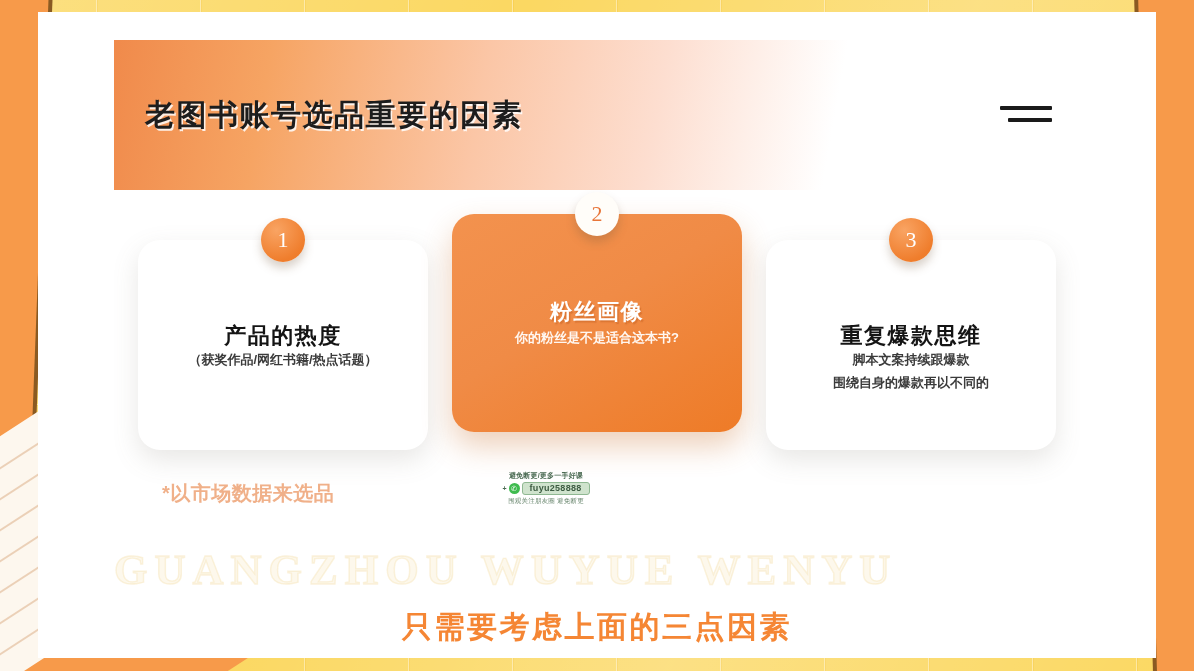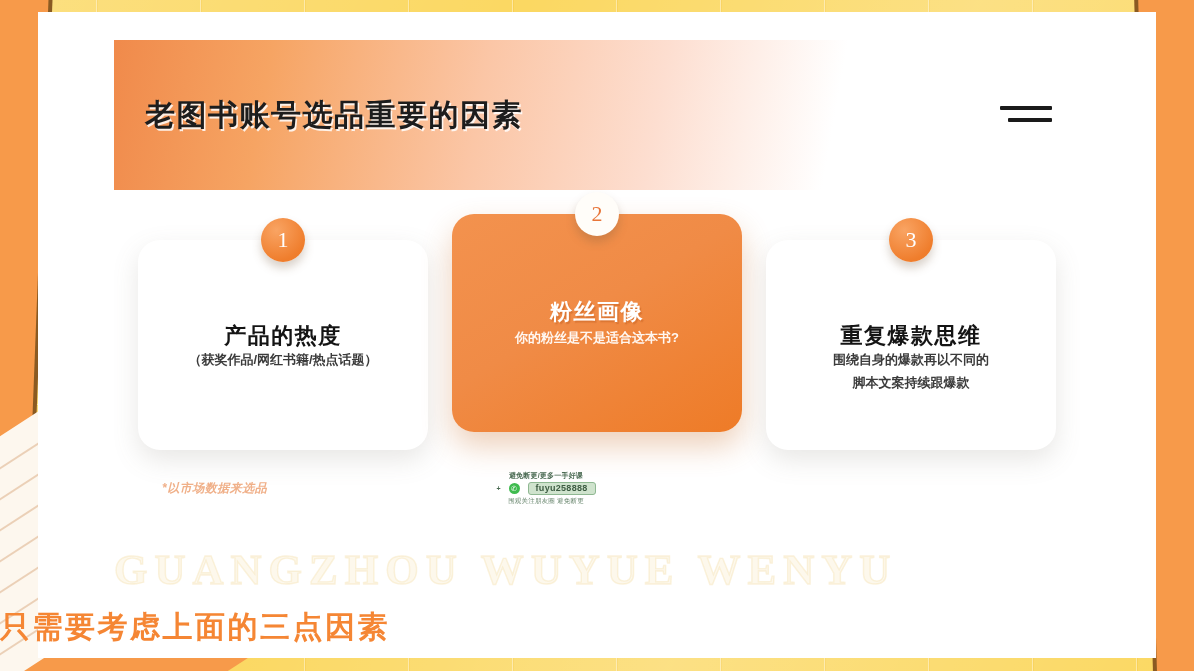--- a/index.html
+++ b/index.html
@@ -121,33 +121,33 @@
   .card-body{
     position:absolute;left:12px;right:12px;top:108px;
     font-size:13px;color:#3b3b3b;line-height:23px;font-weight:700;
   }
   .card.mid .card-body{color:#fff7f1;top:112px;font-size:13px;}
   .card-body div{white-space:nowrap;}
 
   
   .footnote{
     position:absolute;left:48px;top:440px;
-    font-size:12px;font-weight:700;color:#f0b089;letter-spacing:.5px;font-style:italic;
+    font-size:20px;font-weight:700;color:#f0b089;letter-spacing:.5px;
   }
 
   
   .contact{
     position:absolute;left:371px;top:432px;width:122px;text-align:center;
     line-height:1;
   }
   .contact .c-top{
     font-size:7px;font-weight:700;color:#4a6a52;letter-spacing:.2px;
     transform:scaleY(1.05);margin-bottom:3px;
   }
-  .contact .c-mid{display:flex;align-items:center;justify-content:center;gap:8px;margin-bottom:3px;}
+  .contact .c-mid{display:flex;align-items:center;justify-content:center;gap:2px;margin-bottom:3px;}
   .contact .plus{font-size:7px;color:#4a6a52;font-weight:700;}
   .contact .wx{
     width:11px;height:11px;border-radius:50%;background:#3fbb4f;
     display:inline-flex;align-items:center;justify-content:center;
     font-size:7px;color:#fff;
   }
   .contact .pill{
     background:#cfe3cd;border:1px solid #8fb892;border-radius:3px;
     padding:1px 7px;font-size:9px;font-weight:700;color:#3d5c42;letter-spacing:.3px;
   }
@@ -160,21 +160,21 @@
     position:absolute;left:0;right:0;top:505px;text-align:left;
     font-family:"Liberation Serif","DejaVu Serif",serif;
     font-size:43px;font-weight:700;letter-spacing:7px;
     color:transparent;
     -webkit-text-stroke:1.4px rgba(243,214,150,.30);
     text-shadow:0 0 1px rgba(243,214,150,.18);
   }
 
   
   .caption{
-    position:absolute;left:0;right:0;top:607px;
+    position:absolute;left:0;right:0;top:607px;text-align:center;
     font-size:30px;font-weight:700;color:#f58634;letter-spacing:2.5px;
     font-family:"DejaVu Sans","Liberation Sans",sans-serif;
   }
 </style>
 </head>
 <body>
 
 <div id="stage">
   <div class="grid-bg"></div>
   <div class="grid-sheen"></div>
@@ -221,22 +221,22 @@
         <div class="card-title">粉丝画像</div>
         <div class="card-body">
           <div>你的粉丝是不是适合这本书?</div>
         </div>
       </div>
 
       <div class="card c3">
         <div class="badge orange">3</div>
         <div class="card-title">重复爆款思维</div>
         <div class="card-body">
+          <div>脚本文案持续跟爆款</div>
           <div>围绕自身的爆款再以不同的</div>
-          <div>脚本文案持续跟爆款</div>
         </div>
       </div>
 
     </div>
 
     <div class="footnote">*以市场数据来选品</div>
 
     <div class="contact">
       <div class="c-top">避免断更/更多一手好课</div>
       <div class="c-mid">

